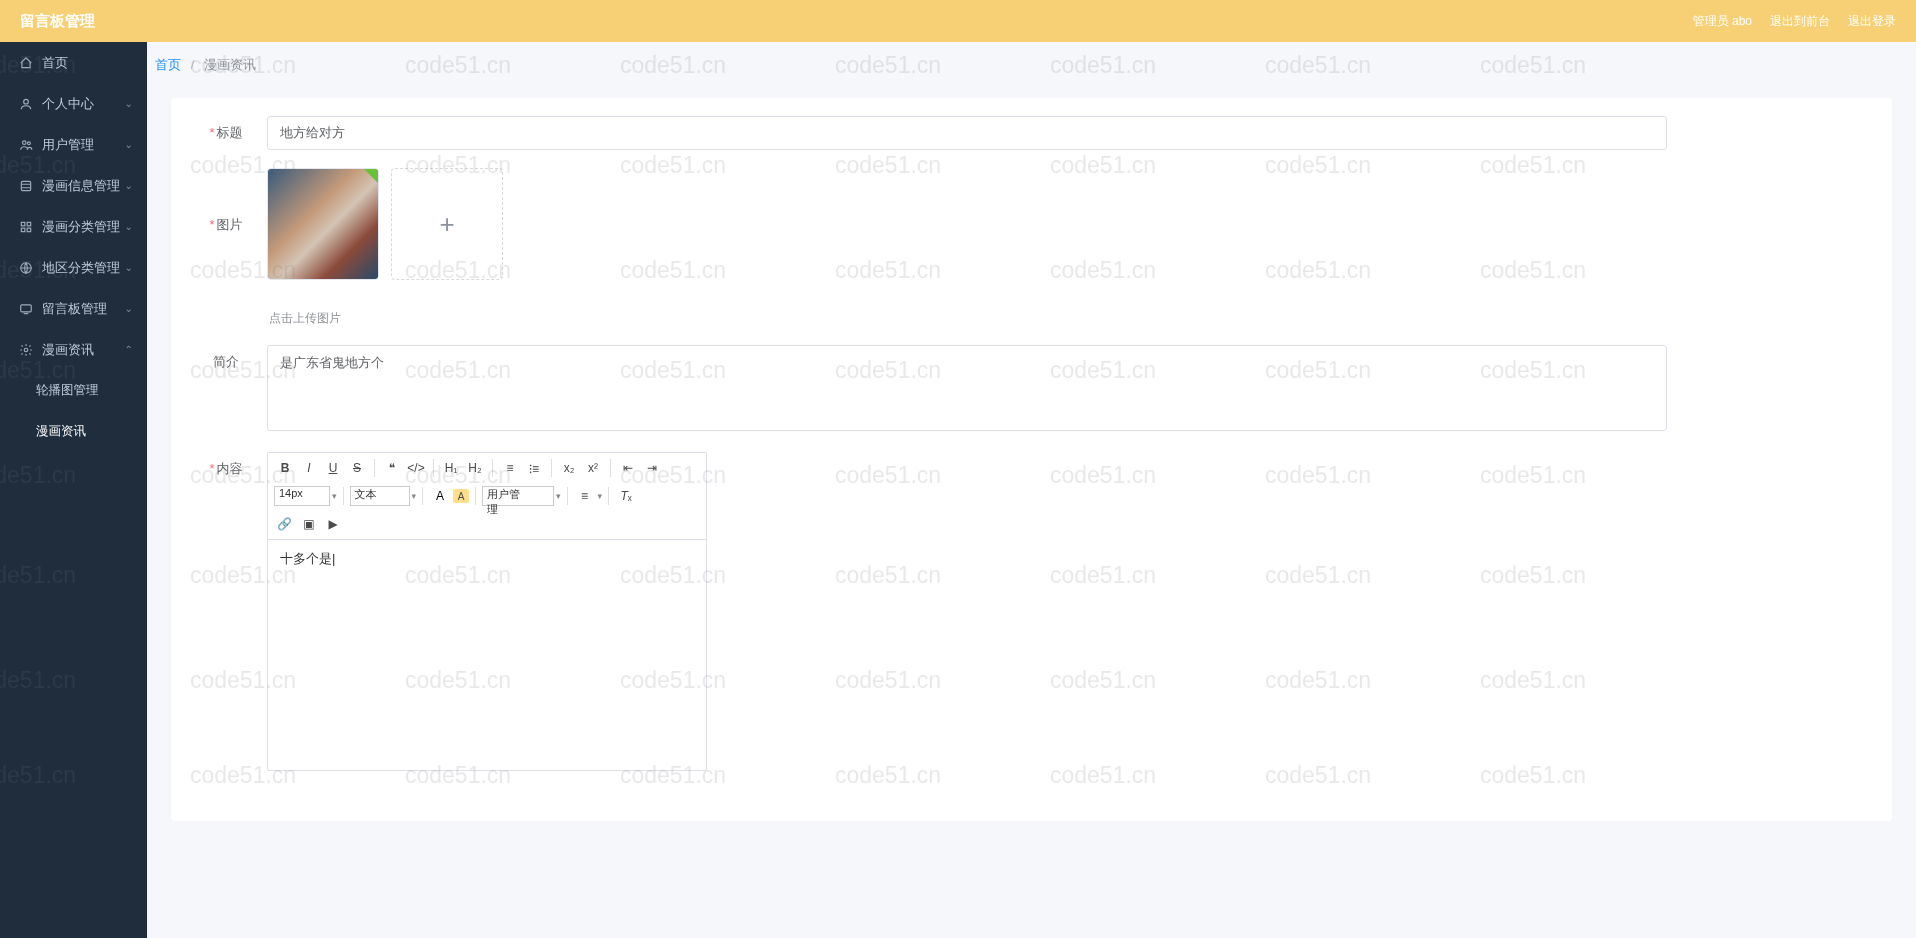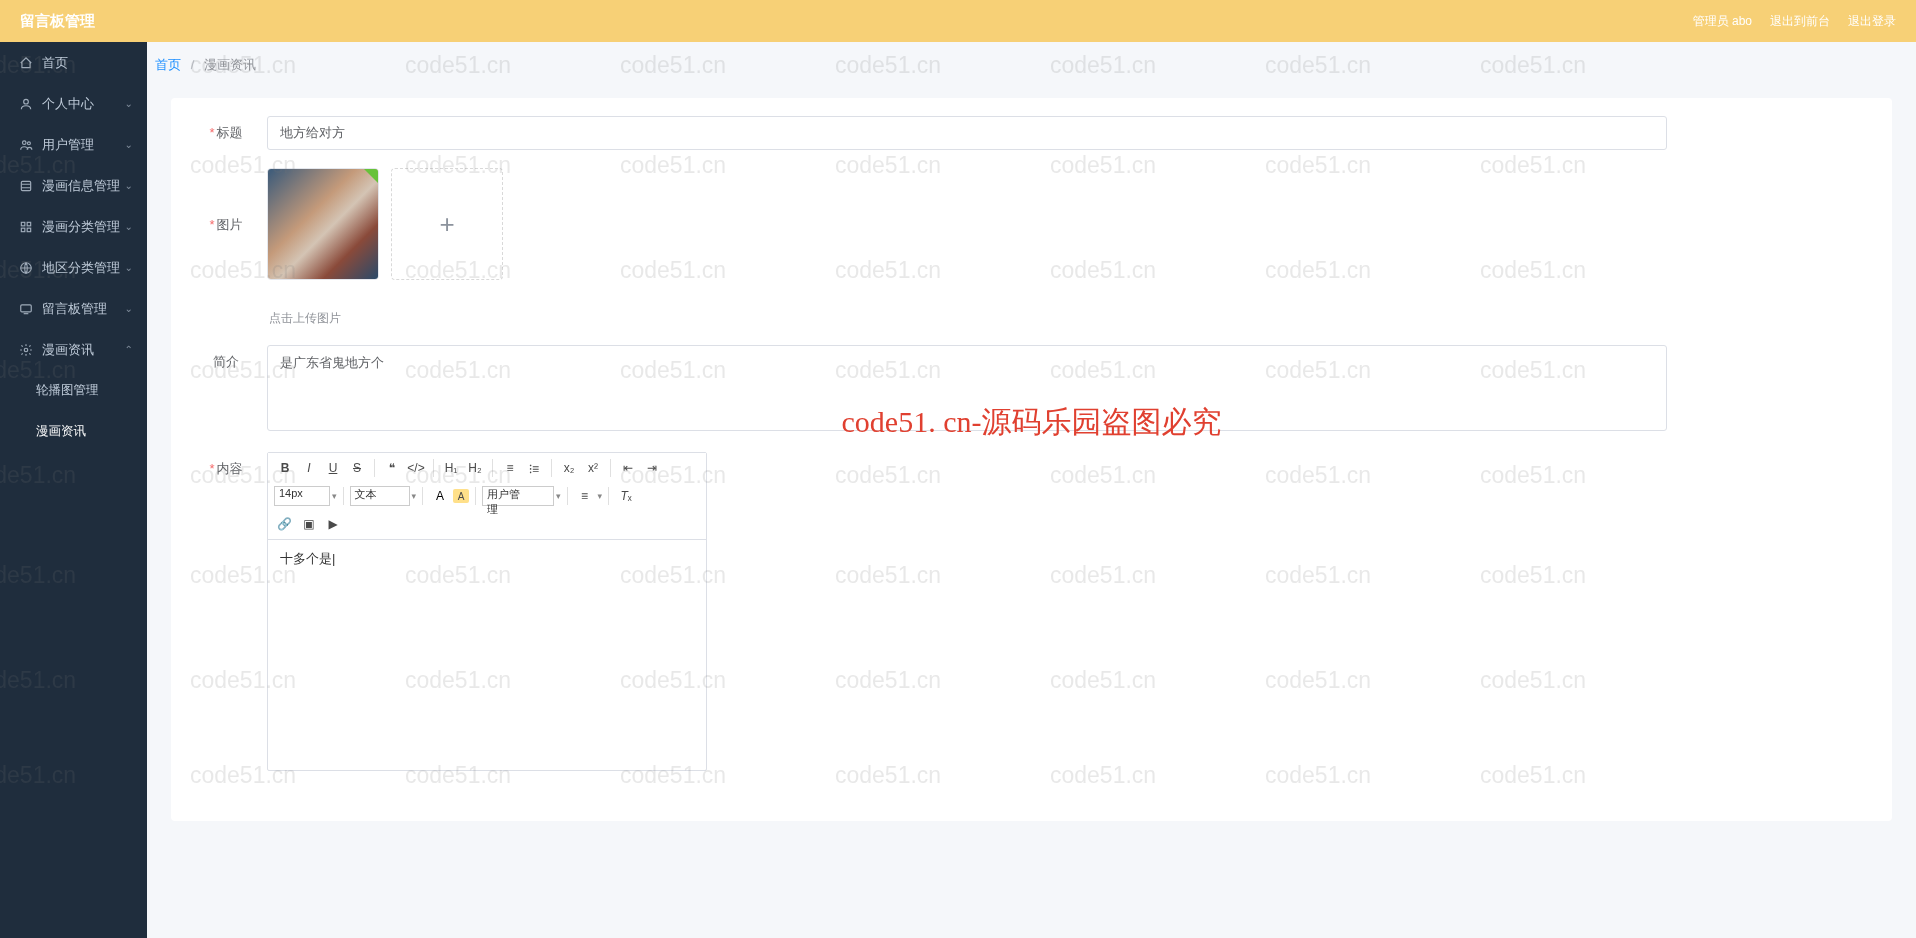--- a/index.html
+++ b/index.html
@@ -259,21 +259,20 @@
               <span class="tb-btn">▣</span>
               <span class="tb-btn">▶</span>
             </div>
             <div class="editor-body" contenteditable="true" style="">十多个是|</div>
           </div>
         </div>
       </div>
 
     </div>
 
-    <div class="watermark">code51. cn-源码乐园盗图必究</div>
   </div>
 </div>
 
 <div class="wm-grid" id="wmgrid">
     <span style="left: -30px; top: 10px;">code51.cn</span>
     <span style="left: 190px; top: 10px;">code51.cn</span>
     <span style="left: 405px; top: 10px;">code51.cn</span>
     <span style="left: 620px; top: 10px;">code51.cn</span>
     <span style="left: 835px; top: 10px;">code51.cn</span>
     <span style="left: 1050px; top: 10px;">code51.cn</span>

